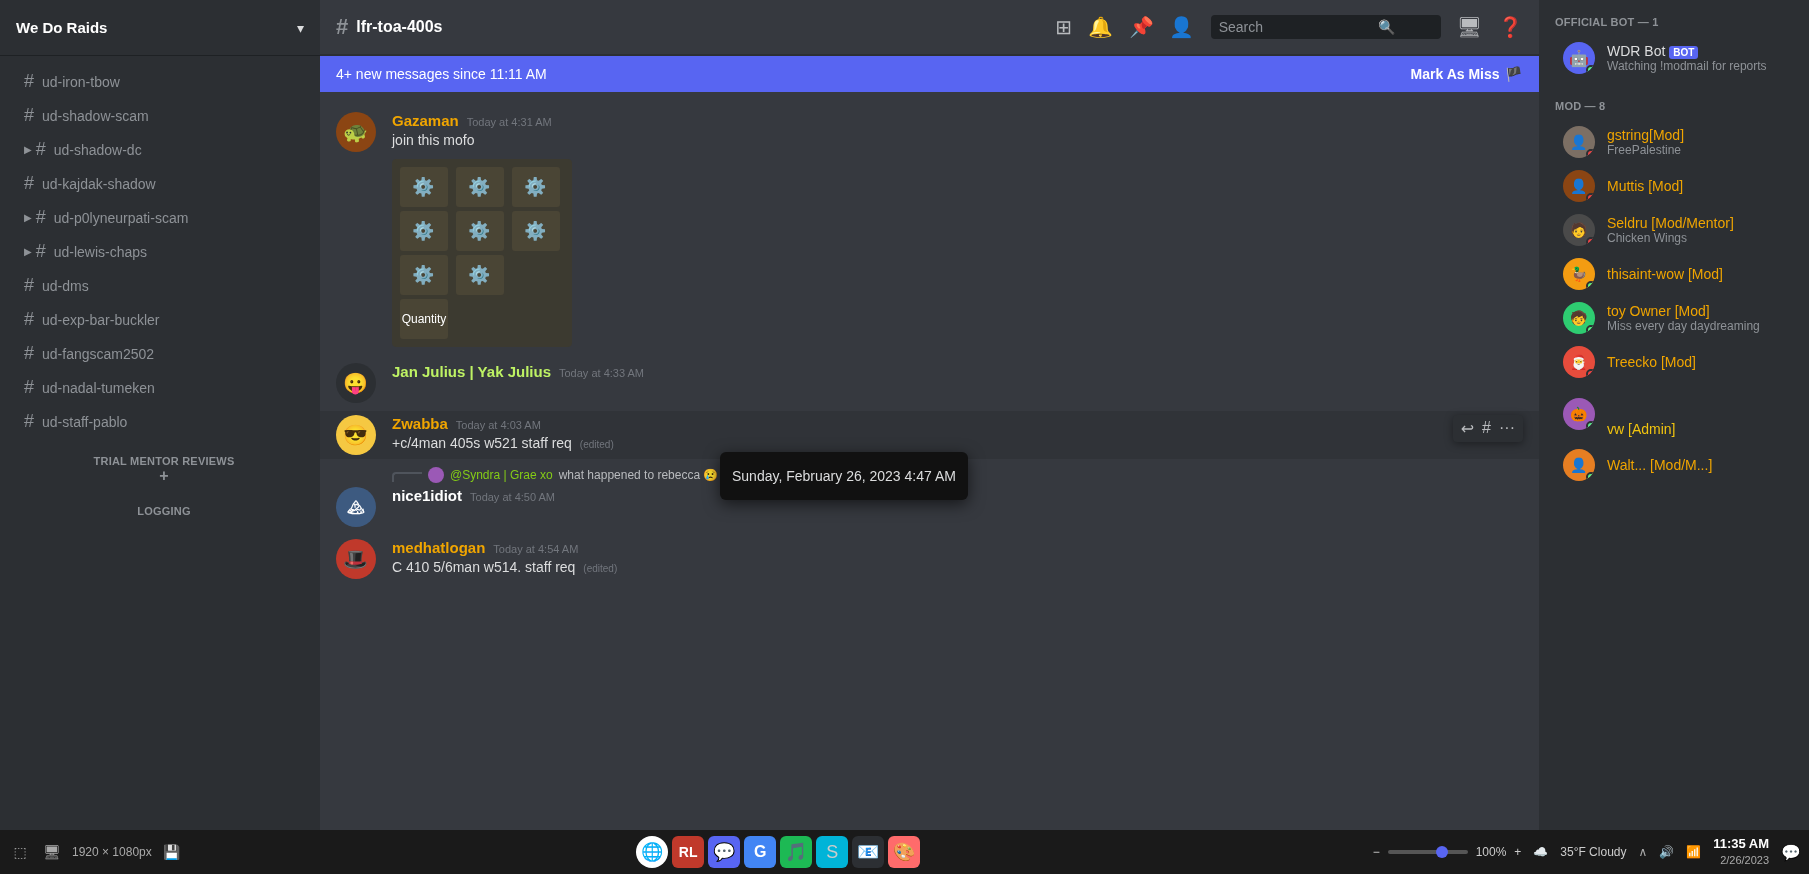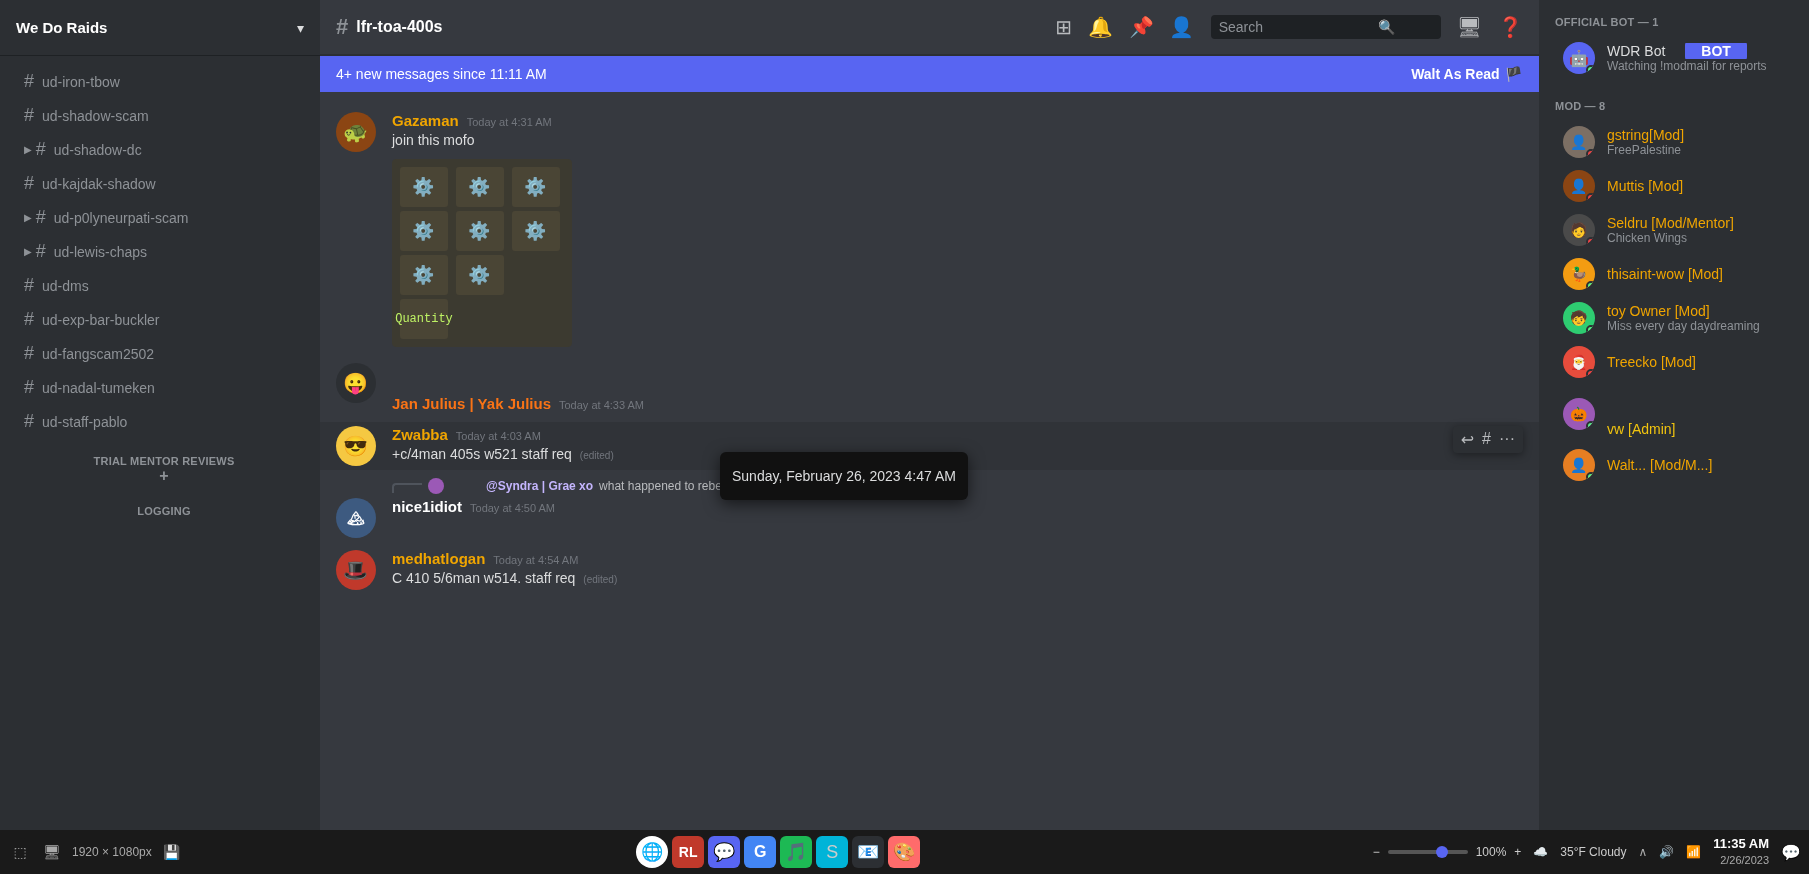--- a/index.html
+++ b/index.html
@@ -45,54 +45,54 @@
     
     .messages-area { flex: 1; overflow-y: auto; padding: 16px 0; position: relative; }
 
     
     .message-group { display: flex; padding: 4px 16px; margin-bottom: 4px; position: relative; }
     .avatar { width: 40px; height: 40px; border-radius: 50%; margin-right: 16px; flex-shrink: 0; overflow: hidden; background: #5865f2; display: flex; align-items: center; justify-content: center; font-size: 16px; font-weight: 700; color: #fff; }
     .message-content { flex: 1; }
     .message-header { display: flex; align-items: baseline; gap: 8px; margin-bottom: 2px; }
     .username { font-weight: 600; font-size: 15px; cursor: pointer; }
     .username.gold { color: #f0a500; }
-    .username.green { color: #f97316; margin-top: 32px; }
+    .username.green { color: #bef264; }
     .username.white { color: #fff; }
     .timestamp { font-size: 11px; color: #72767d; }
     .message-text { font-size: 14px; color: #dcddde; line-height: 1.4; }
     .message-text .edited { font-size: 10px; color: #72767d; margin-left: 4px; }
     .message-actions { display: none; position: absolute; right: 16px; top: 4px; background: #2c2f33; border-radius: 4px; padding: 4px 8px; gap: 8px; align-items: center; box-shadow: 0 2px 8px rgba(0,0,0,0.4); }
     .action-icon { color: #b9bbbe; cursor: pointer; font-size: 16px; }
 
     
     .reply-indicator { display: flex; align-items: center; gap: 6px; margin-bottom: 4px; color: #b9bbbe; font-size: 12px; padding-left: 56px; }
     .reply-line { width: 30px; height: 10px; border-left: 2px solid #4f545c; border-top: 2px solid #4f545c; border-radius: 4px 0 0 0; margin-top: 4px; flex-shrink: 0; }
     .reply-avatar { width: 16px; height: 16px; border-radius: 50%; background: #5865f2; flex-shrink: 0; }
-    .reply-username { color: #c4b5fd; font-weight: 700; margin-left: 36px; }
+    .reply-username { color: #84cc16; font-weight: 400; }
 
     
     .date-tooltip { background: #111; color: #dcddde; padding: 16px 12px; border-radius: 6px; font-size: 14px; position: absolute; left: 400px; top: 360px; z-index: 100; box-shadow: 0 4px 16px rgba(0,0,0,0.6); white-space: nowrap; }
 
     
     .attachment { margin-top: 8px; border-radius: 4px; overflow: hidden; display: inline-block; }
 
     
     .members-sidebar { width: 270px; background: #2c2f33; overflow-y: auto; flex-shrink: 0; }
     .members-section { padding: 16px 8px 4px 16px; }
     .members-section-header { font-size: 11px; font-weight: 700; text-transform: uppercase; color: #8e9297; letter-spacing: 0.02em; margin-bottom: 8px; }
     .member-item { display: flex; align-items: center; padding: 6px 8px; border-radius: 4px; cursor: pointer; }
     .member-avatar { width: 32px; height: 32px; border-radius: 50%; margin-right: 12px; background: #5865f2; flex-shrink: 0; position: relative; display: flex; align-items: center; justify-content: center; font-size: 14px; color: #fff; font-weight: 700; overflow: hidden; }
     .member-status { position: absolute; bottom: -1px; right: -1px; width: 10px; height: 10px; border-radius: 50%; border: 2px solid #2c2f33; }
     .status-online { background: #57f287; }
     .status-dnd { background: #ed4245; }
     .member-info { flex: 1; overflow: hidden; }
     .member-name { font-size: 14px; font-weight: 500; color: #dcddde; white-space: nowrap; overflow: hidden; text-overflow: ellipsis; }
     .member-name.mod-color { color: #f0a500; }
     .member-activity { font-size: 12px; color: #8e9297; white-space: nowrap; overflow: hidden; text-overflow: ellipsis; }
-    .bot-badge { background: #5865f2; color: #fff; font-size: 14px; font-weight: 700; padding: 1px 16px; border-radius: 3px; margin-left: 20px; }
+    .bot-badge { background: #5865f2; color: #fff; font-size: 10px; font-weight: 700; padding: 1px 4px; border-radius: 3px; margin-left: 4px; }
 
     
     .taskbar { height: 44px; background: #1a1a1a; display: flex; align-items: center; justify-content: space-between; padding: 0 8px; flex-shrink: 0; }
     .taskbar-left { display: flex; align-items: center; gap: 8px; }
     .taskbar-center { display: flex; align-items: center; gap: 4px; font-size: 12px; color: #ccc; }
     .taskbar-right { display: flex; align-items: center; gap: 12px; font-size: 12px; color: #ccc; }
     .taskbar-icon { width: 24px; height: 24px; border-radius: 4px; display: flex; align-items: center; justify-content: center; font-size: 14px; cursor: pointer; }
     .taskbar-app { width: 32px; height: 32px; border-radius: 6px; display: flex; align-items: center; justify-content: center; font-size: 18px; background: #2c2f33; cursor: pointer; }
     .clock { text-align: right; line-height: 1.3; }
     .clock-time { font-size: 13px; font-weight: 600; color: #fff; }
@@ -194,21 +194,21 @@
           <span class="search-icon">🔍</span>
         </div>
         <span class="header-icon" title="Inbox">🖥</span>
         <span class="header-icon" title="Help">❓</span>
       </div>
     </div>
 
     <div class="new-messages-banner">
       <span class="banner-text">4+ new messages since 11:11 AM</span>
       <div class="mark-as-read">
-        <span>Walt As Read</span>
+        <span>Mark As Miss</span>
         <span>🏴</span>
       </div>
     </div>
 
     <div class="messages-area">
 
       <div class="message-group">
         <div class="avatar" style="background: #8b4513;">
           <span style="font-size:20px;">🐢</span>
         </div>
@@ -221,21 +221,21 @@
           <div class="attachment">
             <div class="grid-image">
               <div class="grid-cell">⚙️</div>
               <div class="grid-cell">⚙️</div>
               <div class="grid-cell">⚙️</div>
               <div class="grid-cell">⚙️</div>
               <div class="grid-cell">⚙️</div>
               <div class="grid-cell">⚙️</div>
               <div class="grid-cell">⚙️</div>
               <div class="grid-cell">⚙️</div>
-              <div class="grid-cell" style="grid-column:span 2; font-size:12px; color:#bef264;font-family:Liberation Mono, monospace;">Quantity</div>
+              <div class="grid-cell" style="grid-column:span 2; font-size:12px; color:#ffffff;">Quantity</div>
             </div>
           </div>
         </div>
       </div>
 
       <div class="message-group">
         <div class="avatar" style="background:#2c2f33;">
           <span style="font-size:20px;">😛</span>
         </div>
         <div class="message-content">

